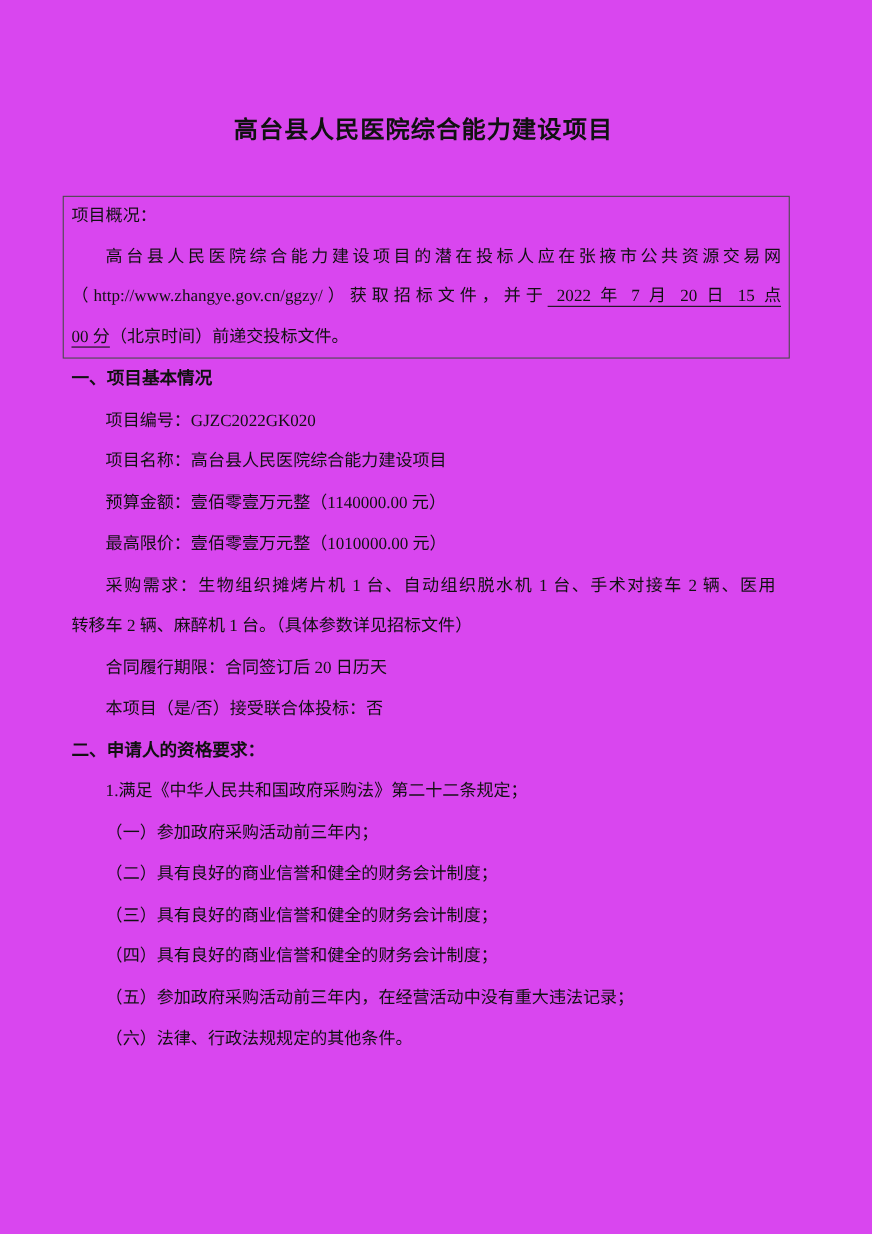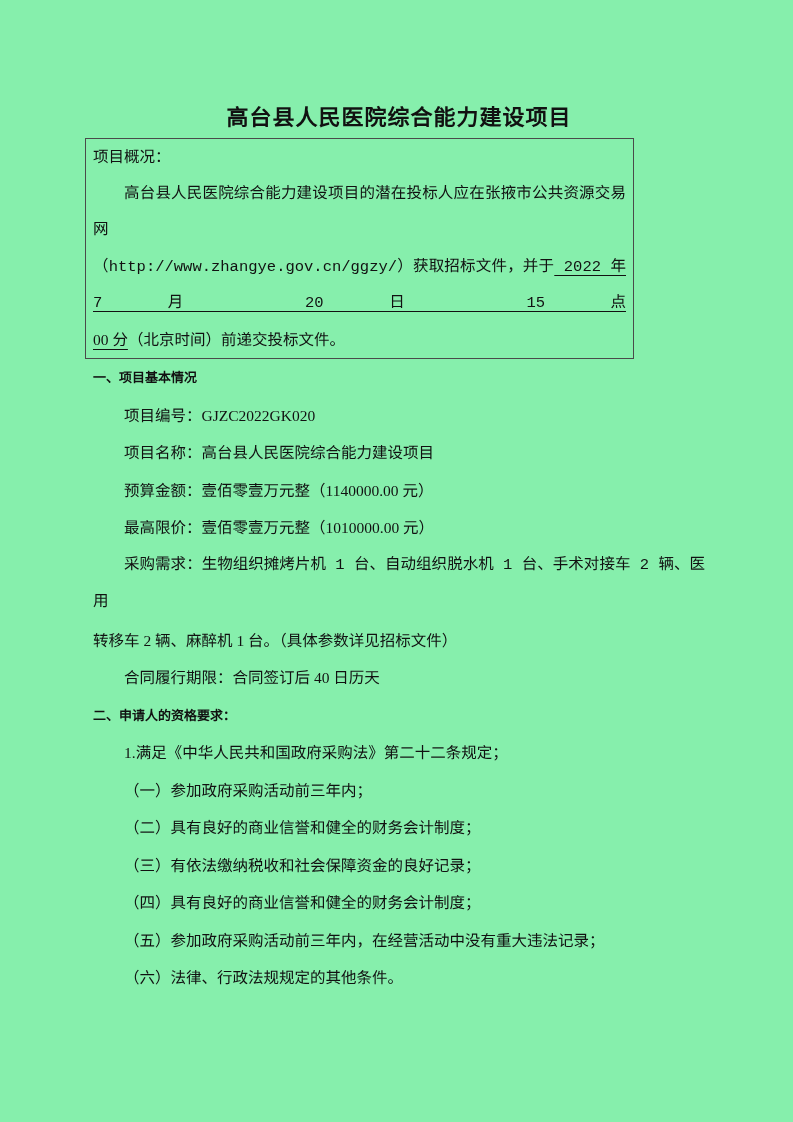--- a/index.html
+++ b/index.html
@@ -1,63 +1,63 @@
 <!DOCTYPE html>
 <html lang="zh-CN"><head>
 <meta charset="utf-8">
 <style>
   html, body { margin: 0; padding: 0; background: #e8e8e8; }
   .page {
     position: relative;
     width: 793px;
     height: 1122px;
     margin: 0 auto;
-    background: #86efac;
+    background: #d946ef;
     color: #111111;
     font-family: "Liberation Serif", "DejaVu Serif", serif;
     font-size: 15.5px;
     box-sizing: border-box;
-    padding: 98px 88px 0 93px;
+    padding: 98px 88px 0 65px;
     overflow: hidden;
   }
   .doc-title, .doc-subtitle {
     font-family: "Liberation Sans", "DejaVu Sans", sans-serif;
     font-weight: bold;
     font-size: 22px;
     line-height: 40px;
     text-align: center;
     letter-spacing: 1px;
     white-space: nowrap;
   }
   .overview-box {
     box-sizing: border-box;
     margin-left: -8px;
-    width: 549px;
+    width: 661px;
     border: 1px solid #4a4a4a;
     padding: 0 7px;
     line-height: 36.5px;
+    margin-top: 40px;
   }
   .line { margin: 0; }
   .indent { text-indent: 31px; }
   .jline {
     text-align: justify;
     text-align-last: justify;
-    font-family: Liberation Mono, monospace;
     -moz-text-align-last: justify;
   }
   .ul {
     text-decoration: underline;
     text-underline-offset: 4px;
     text-decoration-thickness: 1px;
   }
   .content { line-height: 37.5px; }
   .heading {
     font-family: Liberation Serif, serif;
     font-weight: bold;
-    font-size: 13px;
+    font-size: 16px;
   }
 </style>
 </head>
 <body>
 
 <div class="page">
 
   <div class="doc-title">高台县人民医院综合能力建设项目</div>
 
   <div class="overview-box">
@@ -69,26 +69,27 @@
 
   <div class="content">
 
     <div class="line heading">一、项目基本情况</div>
     <div class="line indent">项目编号：GJZC2022GK020</div>
     <div class="line indent">项目名称：高台县人民医院综合能力建设项目</div>
     <div class="line indent">预算金额：壹佰零壹万元整（1140000.00 元）</div>
     <div class="line indent">最高限价：壹佰零壹万元整（1010000.00 元）</div>
     <div class="line indent jline">采购需求：生物组织摊烤片机 1 台、自动组织脱水机 1 台、手术对接车 2 辆、医用</div>
     <div class="line">转移车 2 辆、麻醉机 1 台。（具体参数详见招标文件）</div>
-    <div class="line indent">合同履行期限：合同签订后 40 日历天</div>
+    <div class="line indent">合同履行期限：合同签订后 20 日历天</div>
+    <div class="line indent">本项目（是/否）接受联合体投标：否</div>
 
     <div class="line heading">二、申请人的资格要求：</div>
     <div class="line indent">1.满足《中华人民共和国政府采购法》第二十二条规定；</div>
     <div class="line indent">（一）参加政府采购活动前三年内；</div>
     <div class="line indent">（二）具有良好的商业信誉和健全的财务会计制度；</div>
-    <div class="line indent">（三）有依法缴纳税收和社会保障资金的良好记录；</div>
+    <div class="line indent">（三）具有良好的商业信誉和健全的财务会计制度；</div>
     <div class="line indent">（四）具有良好的商业信誉和健全的财务会计制度；</div>
     <div class="line indent">（五）参加政府采购活动前三年内，在经营活动中没有重大违法记录；</div>
     <div class="line indent">（六）法律、行政法规规定的其他条件。</div>
 
   </div>
 
 </div>
 
 </body></html>

